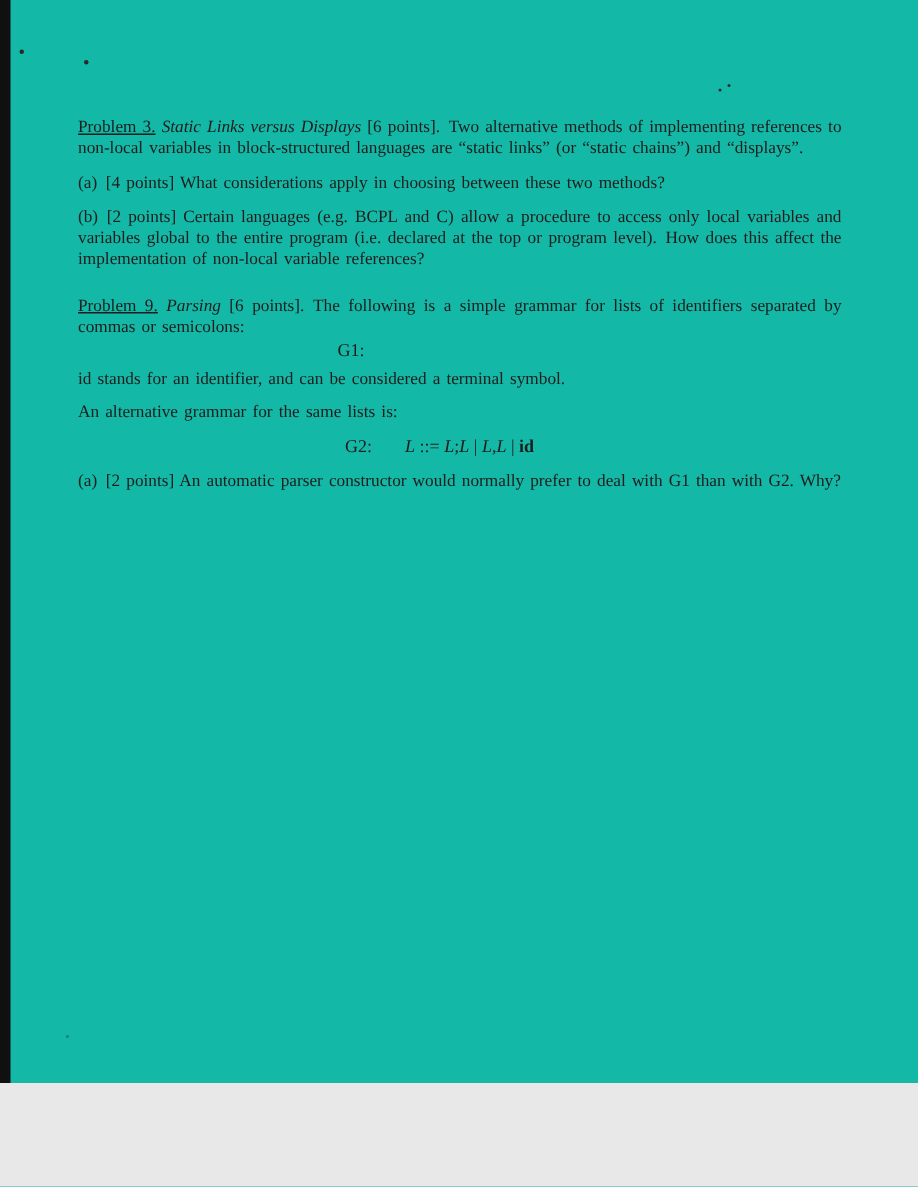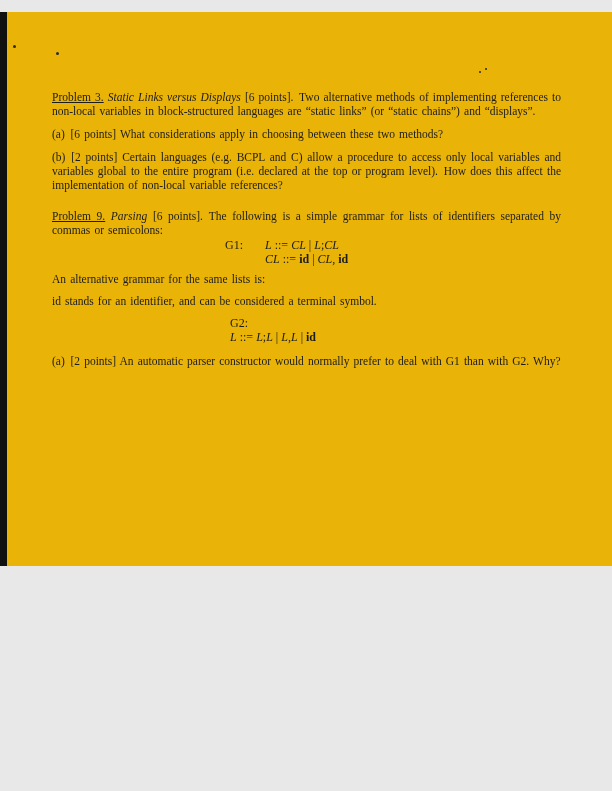--- a/index.html
+++ b/index.html
@@ -3,26 +3,25 @@
 <meta charset="utf-8">
 <style>
   html, body {
     margin: 0;
     padding: 0;
     background: #e8e8e8;
   }
   .page {
     position: relative;
     width: 612px;
-    height: 554px;
-    background: #eab308;
+    height: 722px;
+    background: #14b8a6;
     overflow: hidden;
     font-family: "Liberation Serif", "DejaVu Serif", serif;
     color: #1d1d1d;
-    margin-top: 12px;
   }
   .scan-stripe {
     position: absolute;
     left: 0;
     top: 0;
     width: 7px;
     height: 783px;
     background: #101010;
   }
   .speck {
@@ -100,39 +99,35 @@
   <div class="speck" style="left:13px; top:33px; width:3px; height:3px;"></div>
   <div class="speck" style="left:56px; top:40px; width:3px; height:3px;"></div>
   <div class="speck" style="left:479px; top:59px; width:2px; height:2px;"></div>
   <div class="speck" style="left:485px; top:56px; width:2px; height:2px;"></div>
   <div class="speck" style="left:44px; top:690px; width:2px; height:2px; opacity:.4;"></div>
 
   <div class="content">
 
     <p class="para"><span class="plabel">Problem 3.</span> <span class="ptitle">Static Links versus Displays</span> <span>[6 points]. Two alternative methods of implementing references to non-local variables in block-structured languages are “static links” (or “static chains”) and “displays”.</span></p>
 
-    <p class="para">(a) [6 points] What considerations apply in choosing between these two methods?</p>
+    <p class="para">(a) [4 points] What considerations apply in choosing between these two methods?</p>
 
     <p class="para">(b) [2 points] Certain languages (e.g. BCPL and C) allow a procedure to access only local variables and variables global to the entire program (i.e. declared at the top or program level). How does this affect the implementation of non-local variable references?</p>
 
     <p class="para p4-gap no-bottom"><span class="plabel">Problem 9.</span> <span class="ptitle">Parsing</span> <span>[6 points]. The following is a simple grammar for lists of identifiers separated by commas or semicolons:</span></p>
 
     <div class="display-math">
       <span class="glabel">G1:</span>
-      <div class="glines">
-        <div class="gline"><span class="mi">L</span><span> ::= </span><span class="mi">CL</span><span> | </span><span class="mi">L</span><span>;</span><span class="mi">CL</span></div>
-        <div class="gline"><span class="mi">CL</span><span> ::= </span><span class="mb">id</span><span> | </span><span class="mi">CL</span><span>, </span><span class="mb">id</span></div>
-      </div>
     </div>
+
+    <p class="para m8">id stands for an identifier, and can be considered a terminal symbol.</p>
 
     <p class="para m8">An alternative grammar for the same lists is:</p>
 
-    <p class="para m8">id stands for an identifier, and can be considered a terminal symbol.</p>
-
-    <div class="display-math" style="margin-left:178px; margin-bottom:10px;flex-direction:column;">
+    <div class="display-math" style="margin-left:178px; margin-bottom:10px;">
       <span class="glabel">G2:</span>
       <div class="glines">
         <div class="gline"><span class="mi">L</span><span> ::= </span><span class="mi">L</span><span>;</span><span class="mi">L</span><span> | </span><span class="mi">L</span><span>,</span><span class="mi">L</span><span> | </span><span class="mb">id</span></div>
       </div>
     </div>
 
     <p class="para m8">(a) [2 points] An automatic parser constructor would normally prefer to deal with G1 than with G2. Why?</p>
 
 
 

